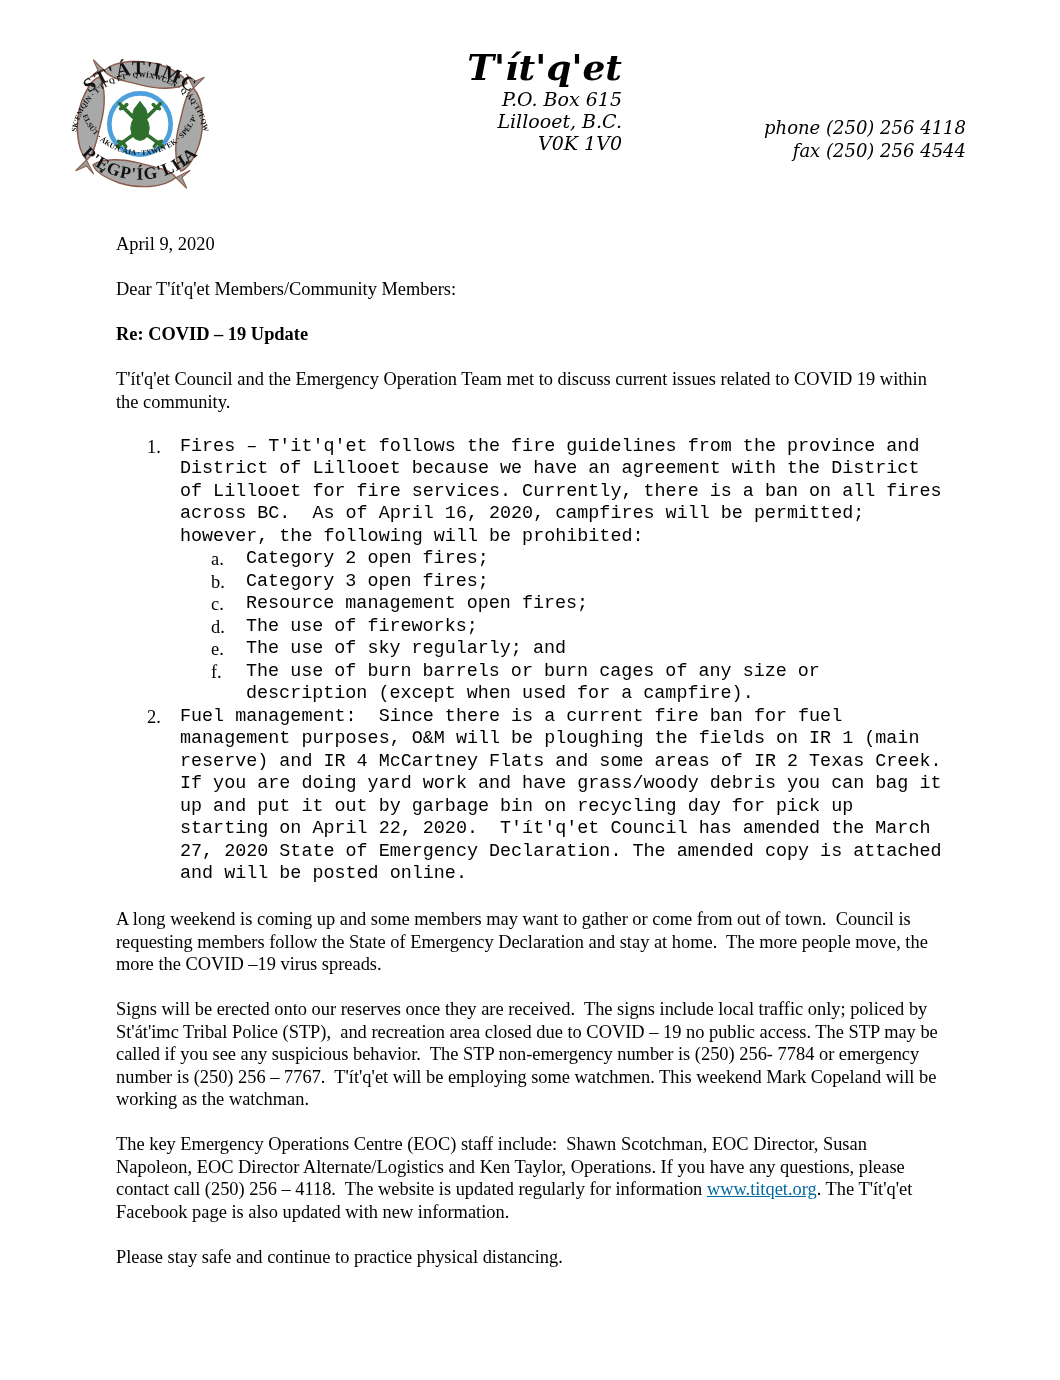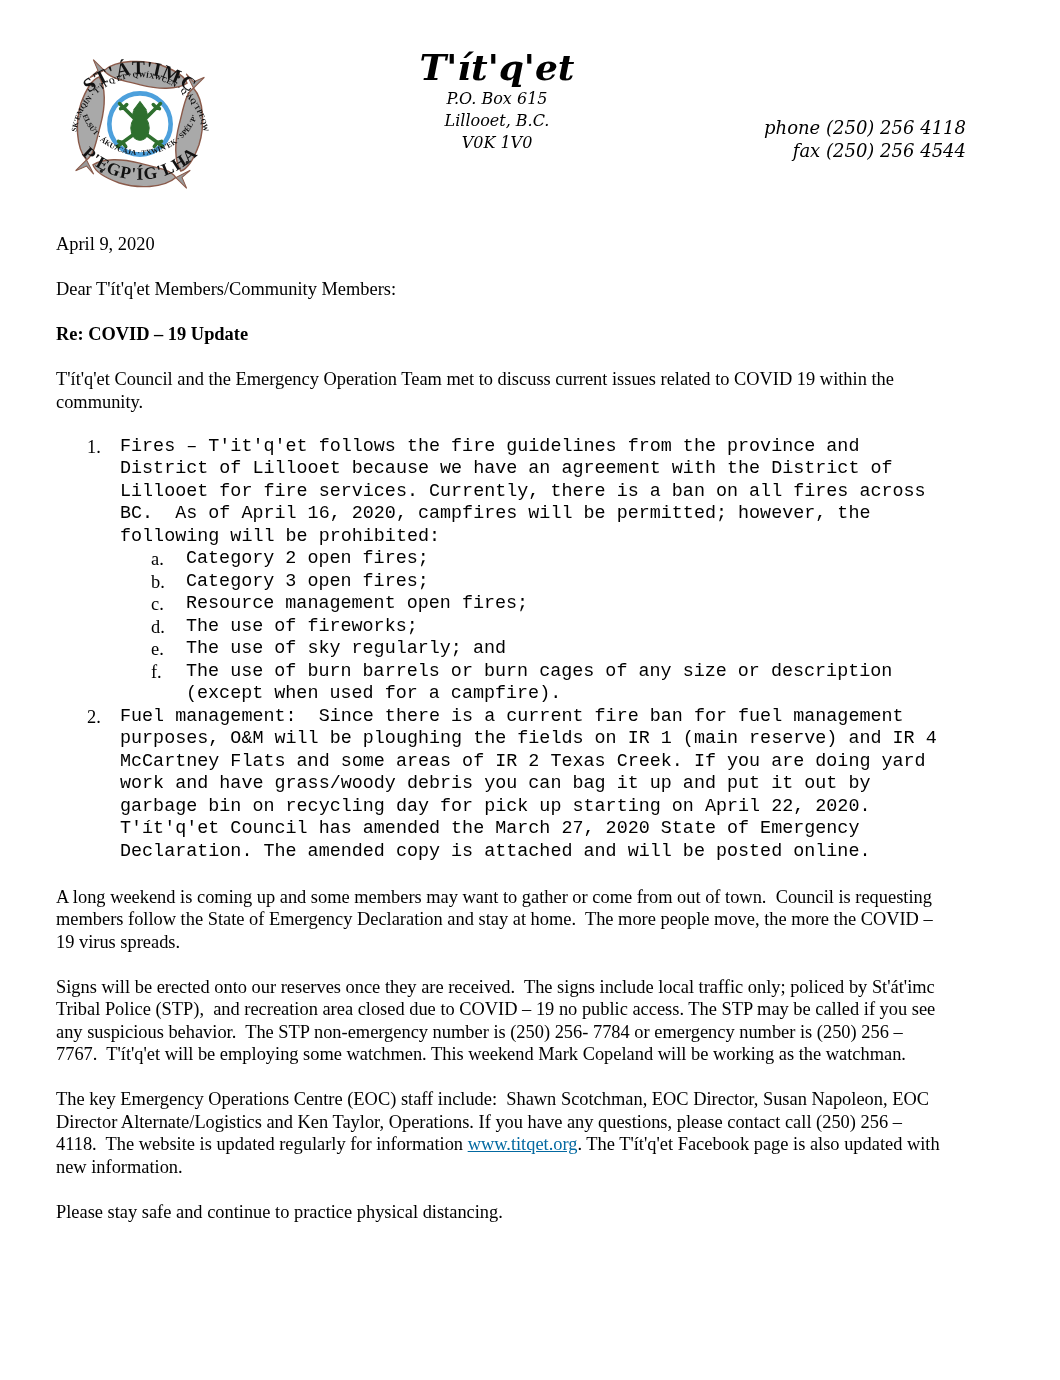--- a/index.html
+++ b/index.html
@@ -5,32 +5,32 @@
   html,body { margin:0; padding:0; background:#888; }
   .page {
     width:1060px; height:1380px; background:#ffffff; position:relative;
     margin:0 auto; font-family:"Liberation Serif", serif; color:#000;
     font-size:18.4px; line-height:22.5px; overflow:hidden;
   }
   
   .letterhead { position:relative; height:197px; }
   .logo { position:absolute; left:46px; top:32px; width:188px; height:184px; }
   .org-block {
-    position:absolute; left:372px; top:46px; width:250px; text-align:center;
+    position:absolute; left:372px; top:46px; width:250px; text-align:right;
     font-family:"DejaVu Serif", serif; font-style:italic;
   }
   .org-title { font-size:36px; line-height:42px; font-weight:600; }
-  .org-addr  { font-size:16px;  line-height:22px;font-style:italic; }
+  .org-addr  { font-size:19px;  line-height:22px;font-style:italic; }
   .contact-block {
     position:absolute; right:94px; top:88px; text-align:right;
     font-family:"DejaVu Serif", serif; font-style:italic;
     font-size:18px; line-height:23px;margin-top:28px;
   }
   
-  .letter-body { padding:36px 115px 0 56px; }
+  .letter-body { padding:36px 115px 0 116px; }
   .letter-body p { margin:0 0 22.5px 0; white-space:pre-wrap; }
   .subject { font-weight:bold; margin-left:64px; }
   .olist { margin:0 0 22.5px 0; }
   .li1 { display:flex; padding-left:31px; }
   .li1 .marker { flex:0 0 33px; }
   .li2 { display:flex; padding-left:95px; }
   .li2 .marker { flex:0 0 35px; }
   .li-text { flex:1; white-space:pre-wrap;font-family:Liberation Mono, monospace; }
   .link { color:#0369a1; text-decoration:underline; cursor:pointer; }
   .closing { text-align:center; }

